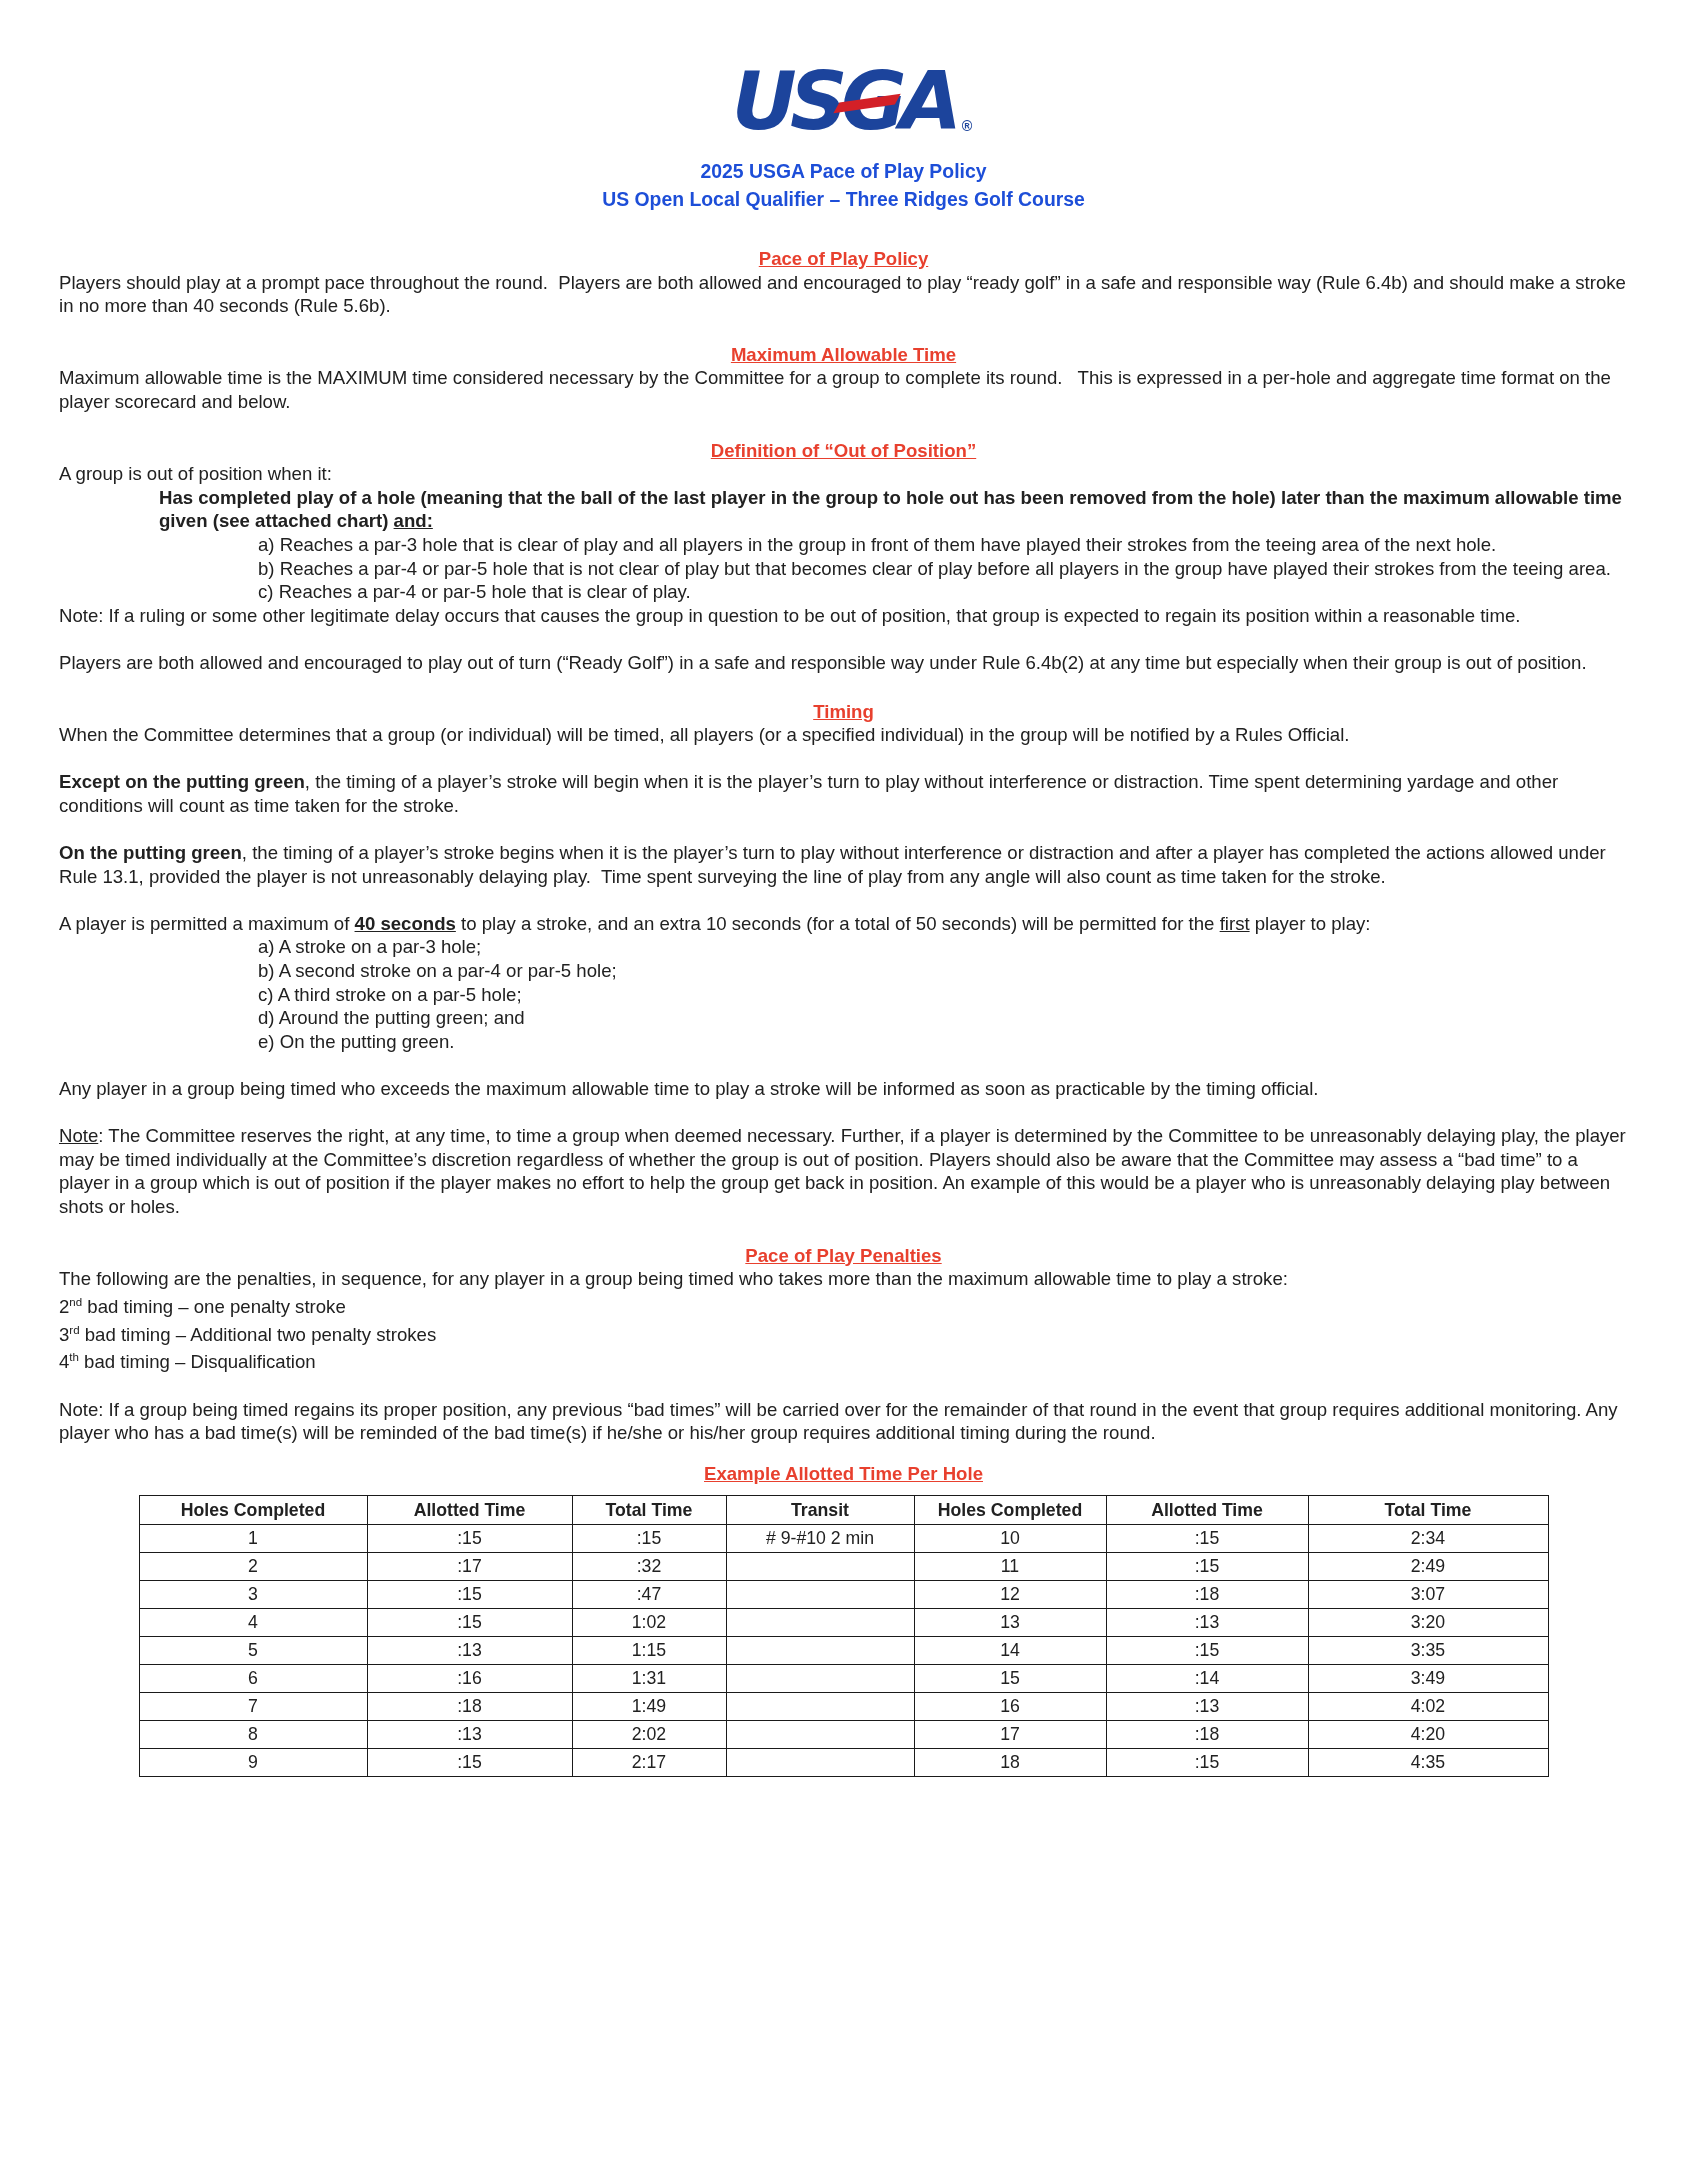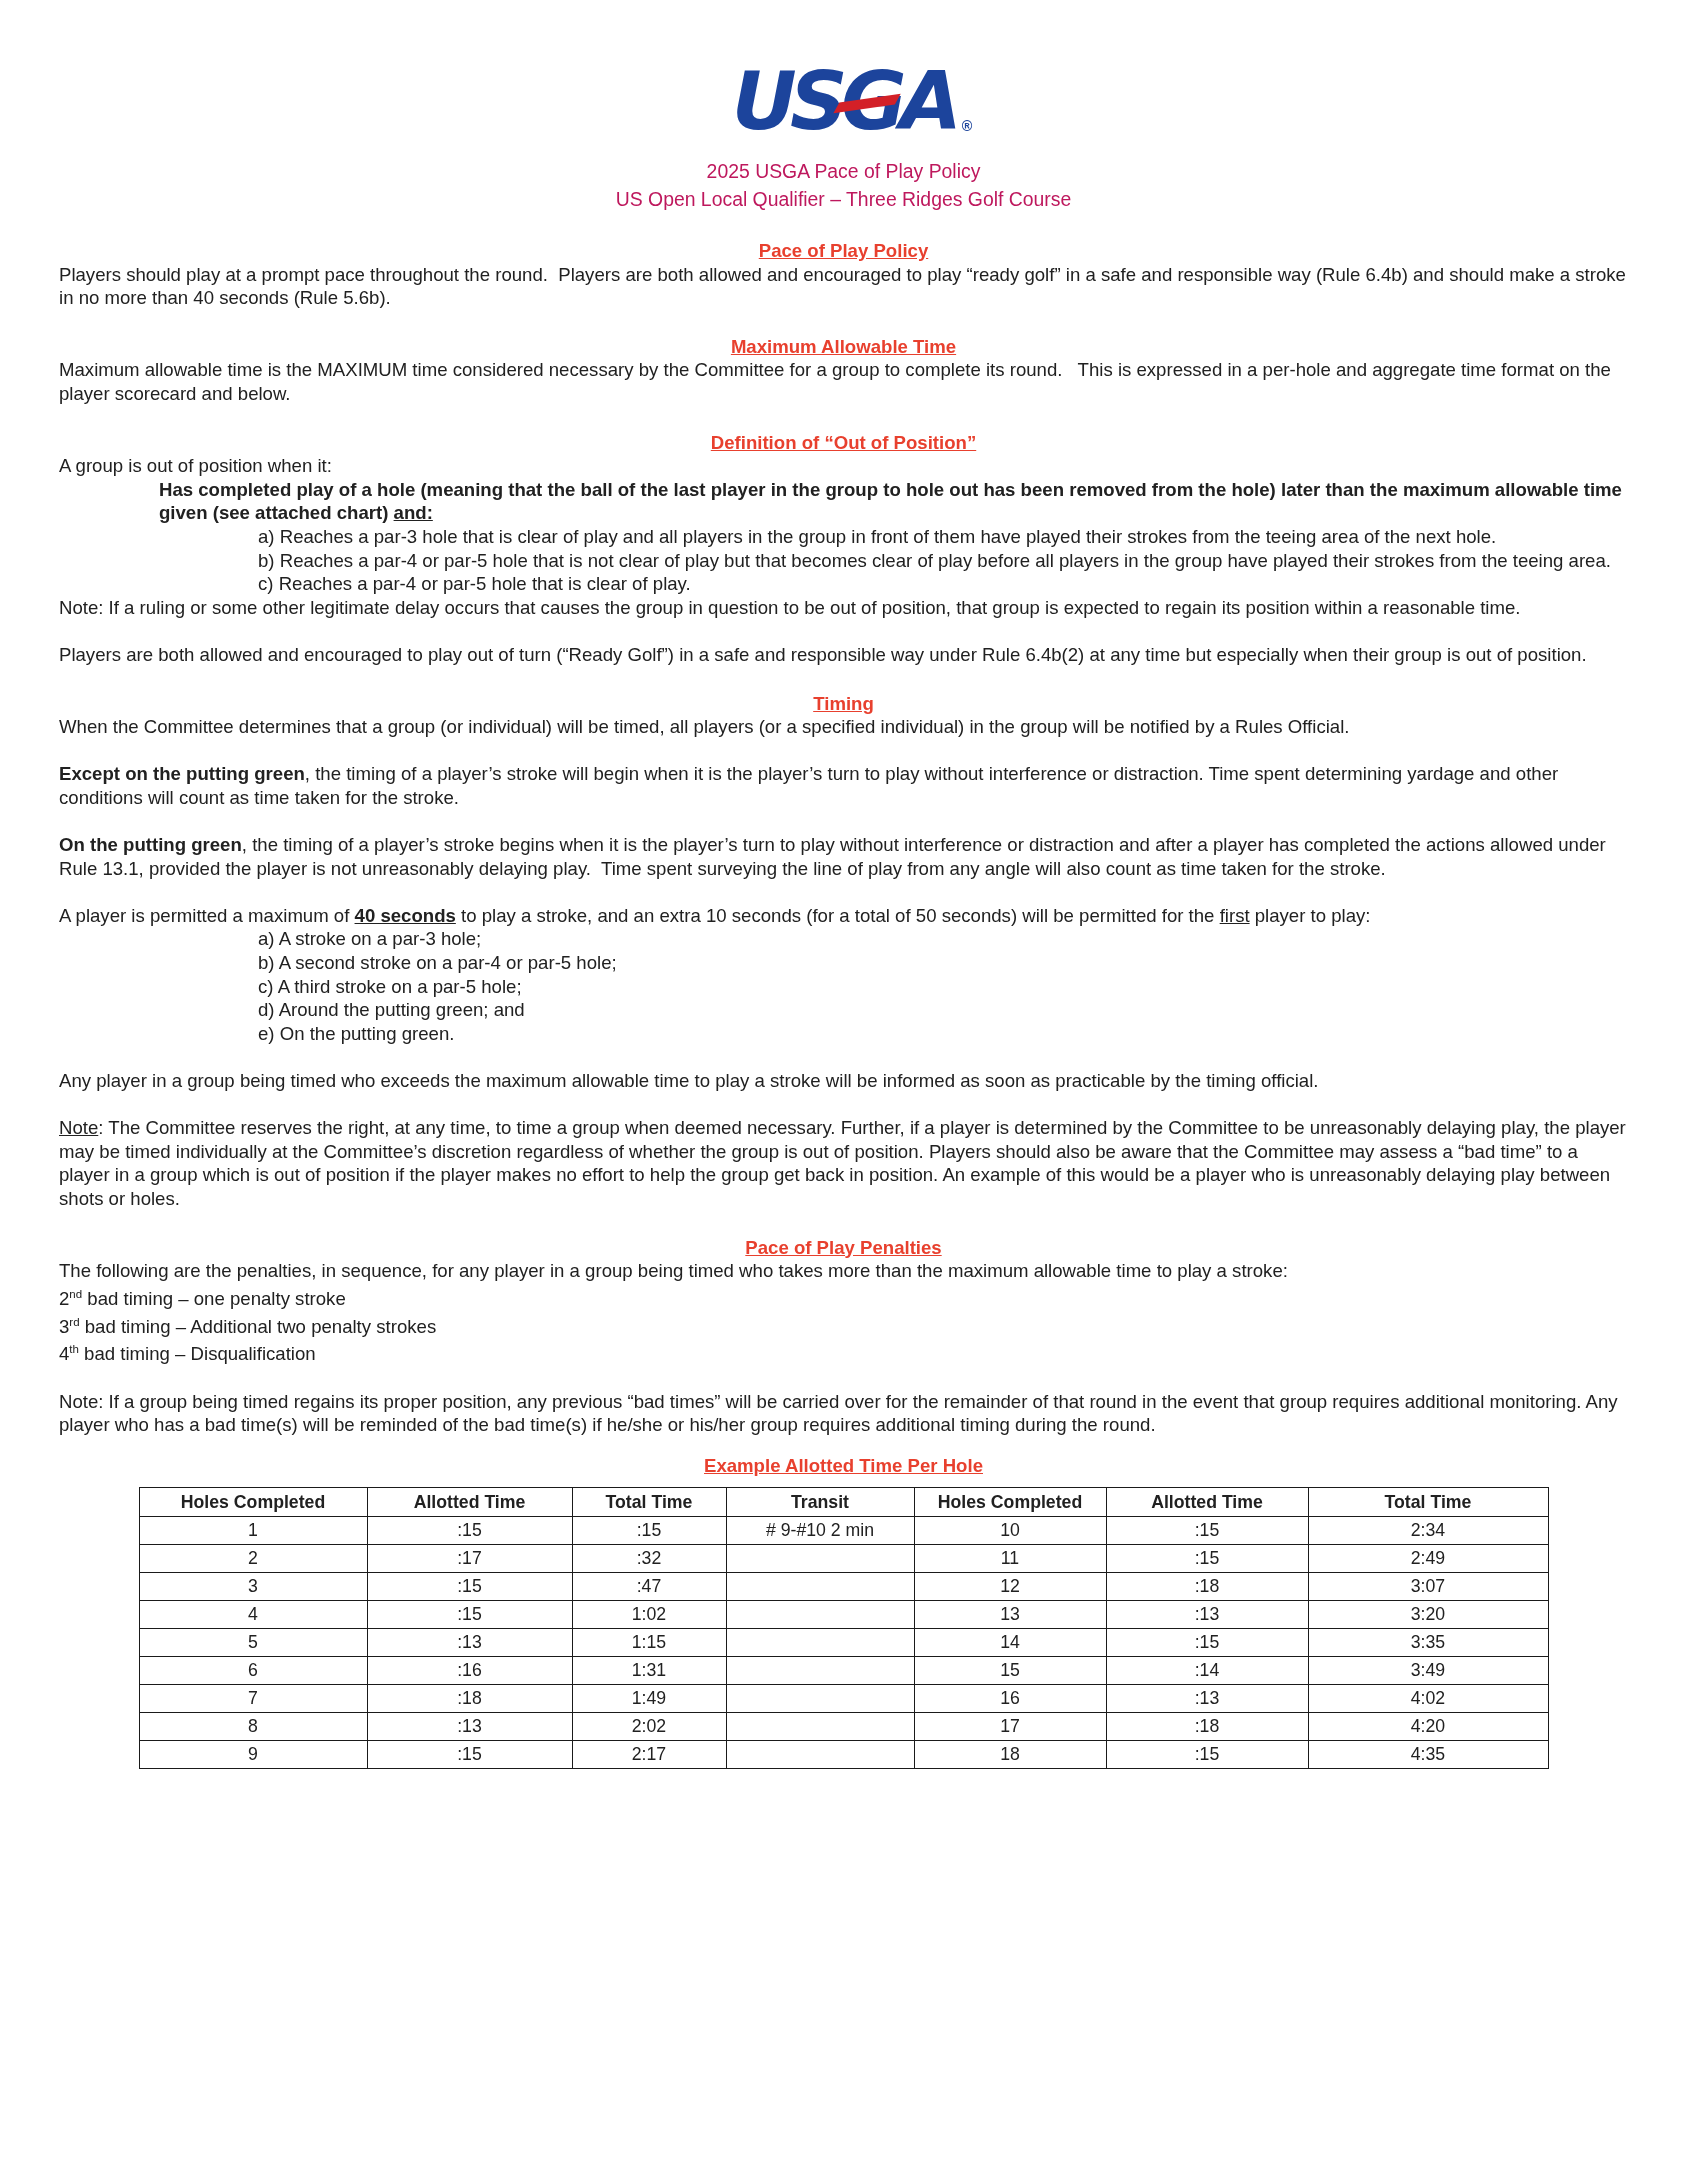--- a/index.html
+++ b/index.html
@@ -24,29 +24,29 @@
     position:absolute; left:48%; top:45%; width:25%; height:14%;
     background:var(--logo-red, #d32027);
     transform:skewX(-35deg) rotate(-9deg);
   }
   .logo-reg {
     position:absolute; right:-17px; bottom:3.4px;
     font-size:14.3px; font-style:normal; color:var(--logo-blue, #1c449c);
   }
 
   
-  .doc-title { text-align:center; font-weight:normal; font-size:19.4px; line-height:28px; color:#be185d; }
+  .doc-title { text-align:center; font-weight:bold; font-size:19.4px; line-height:28px; color:#1d4ed8; }
   .doc-title.first { margin-top:15px; }
 
   
   .sec {
     margin-top:25px; text-align:center; font-weight:bold; font-size:18.6px; line-height:23.6px;
     color:var(--heading-red, #e8402e); text-decoration:underline;
   }
-  .sec.sec-first { margin-top:26px; }
+  .sec.sec-first { margin-top:34px; }
   .sec.sec-tight { margin-top:17px; }
 
   p { margin:0; white-space:pre-wrap; }
   p.gap { margin-top:23.6px; }
   .ind1 { padding-left:100px;font-weight:bold; }
   .ind2 { padding-left:199px; }
   sup { font-size:0.62em; }
 
   
   .time-table { border-collapse:collapse; margin:10px auto 0 auto; width:1410px; table-layout:fixed; }

